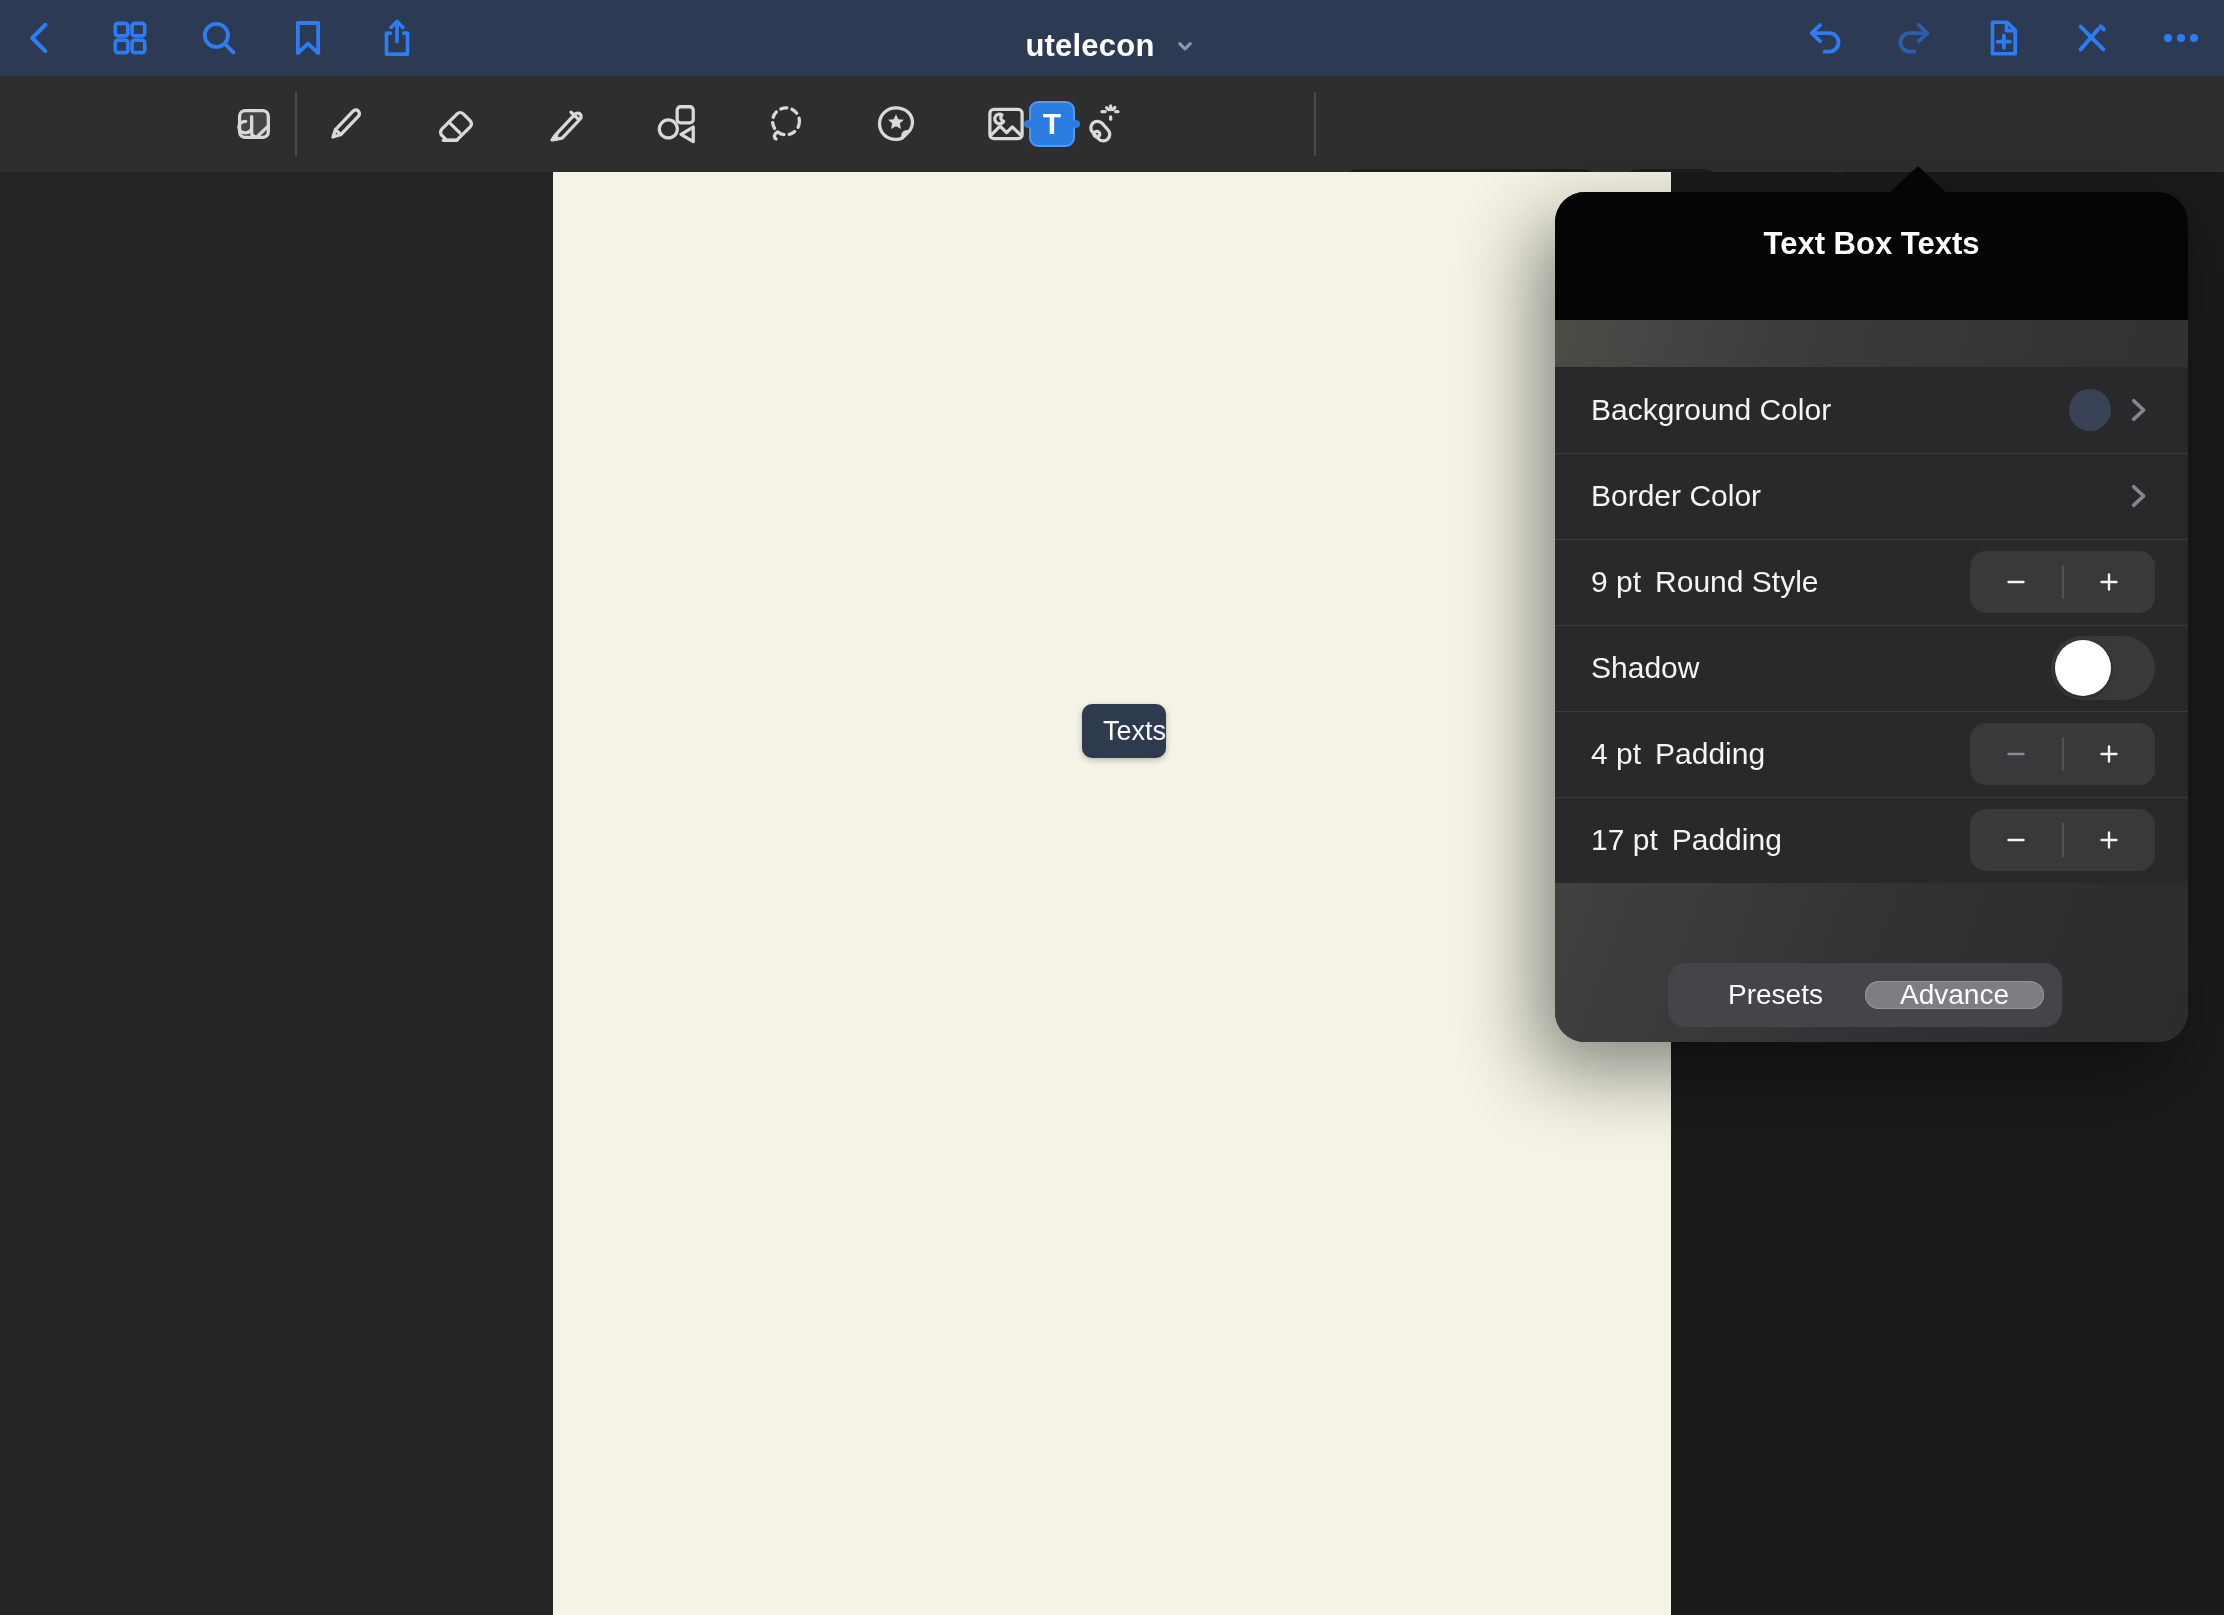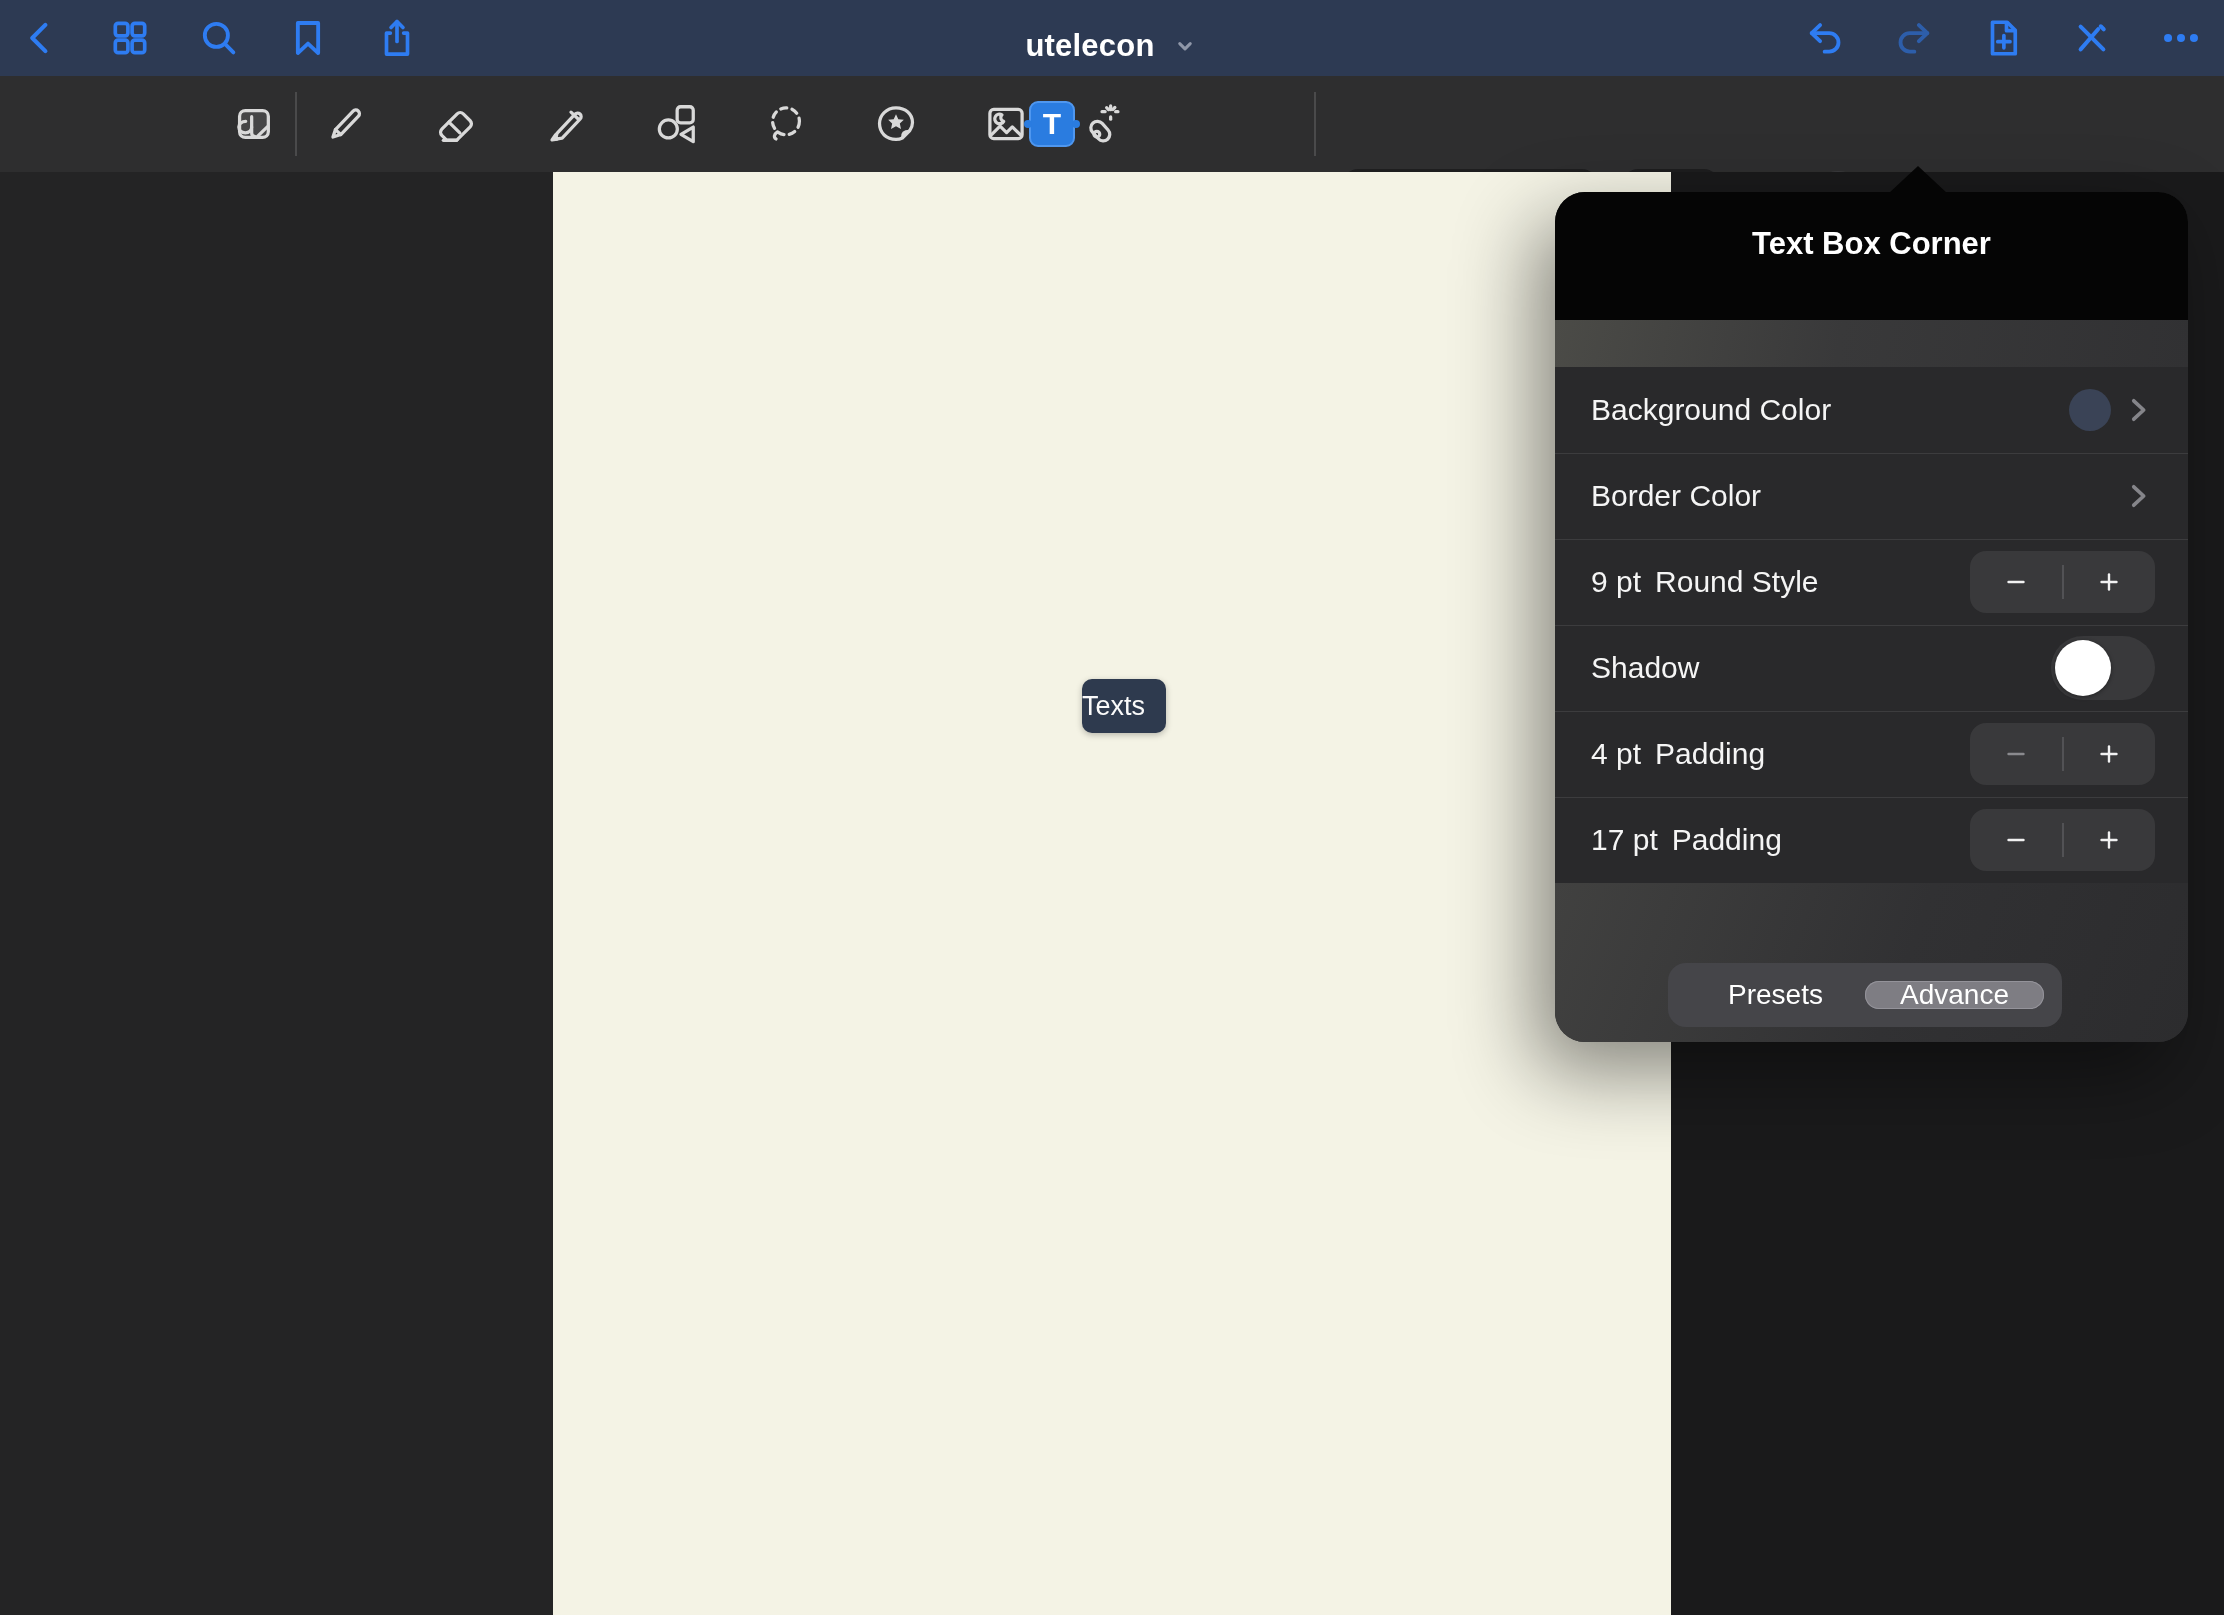--- a/index.html
+++ b/index.html
@@ -47,21 +47,21 @@
 
   .bgswatch { position:absolute; left:1888px; top:100px; width:60px; height:48px; border-radius:10px; }
 
   .tbox-style { position:absolute; left:1976px; top:100px; width:48px; height:48px; border:3px solid #e3e3e3; border-radius:10px; color:#ffffff; font-size:28px; font-weight:bold; display:flex; align-items:center; justify-content:center; }
   .heart { position:absolute; right:-12px; top:-12px; width:26px; height:26px; }
 
   
   .canvas-left  { position:absolute; left:0; top:172px; width:553px;  height:1443px; background:#242425; }
   .canvas-page  { position:absolute; left:553px; top:172px; width:1118px; height:1443px; background:#f4f3e5; }
   .canvas-right { position:absolute; left:1671px; top:172px; width:553px; height:1443px; background:#1a1a1b; }
-  .texts-box { position:absolute; left:1082px; top:679px; width:84px; height:54px; border-radius:10px; color:#fafafa; font-size:27px; display:flex; align-items:center; justify-content:flex-start; box-shadow:0 2px 6px rgba(0,0,0,.25); }
+  .texts-box { position:absolute; left:1082px; top:704px; width:84px; height:54px; border-radius:10px; color:#fafafa; font-size:27px; display:flex; align-items:center; justify-content:flex-end; box-shadow:0 2px 6px rgba(0,0,0,.25); }
 
   
   .pop-arrow { position:absolute; left:1889px; top:166px; width:0; height:0; border-left:29px solid transparent; border-right:29px solid transparent; border-bottom:27px solid #060606; }
   .popover { position:absolute; left:1555px; top:192px; width:633px; height:850px; border-radius:30px; background:#2b2b2d; overflow:hidden; box-shadow:-20px 30px 80px rgba(0,0,0,.45); }
   .pop-header { height:128px; background:#050505; display:flex; align-items:center; justify-content:center; padding-bottom:24px; }
   .pop-title { color:#ffffff; font-size:31px; font-weight:bold; }
   .pop-strip { height:47px; background:linear-gradient(100deg,#4b4b47 0%,#39393a 45%,#313133 100%); }
   .pop-rows { height:516px; background:#29292b; }
   .prow { height:86px; display:flex; align-items:center; padding:0 33px 0 36px; position:relative; }
   .prow + .prow::before { content:""; position:absolute; left:0; right:0; top:0; height:1px; background:#3c3c3e; }
@@ -289,21 +289,21 @@
   <div class="canvas-left"></div>
   <div class="canvas-page"></div>
   <div class="canvas-right"></div>
   <div class="texts-box" style="background: rgb(46, 58, 78);">
     <span>Texts</span>
   </div>
 
   <div class="pop-arrow"></div>
   <div class="popover">
     <div class="pop-header">
-      <span class="pop-title">Text Box Corner</span>
+      <span class="pop-title">Text Box Texts</span>
     </div>
     <div class="pop-strip"></div>
 
     <div class="pop-rows">
 
       <div class="prow">
         <span class="lbl">Background Color</span>
         <span class="spacer"></span>
         <span class="swatch-circle" style="background: rgb(58, 67, 86);"></span>
         <span class="row-chev">

